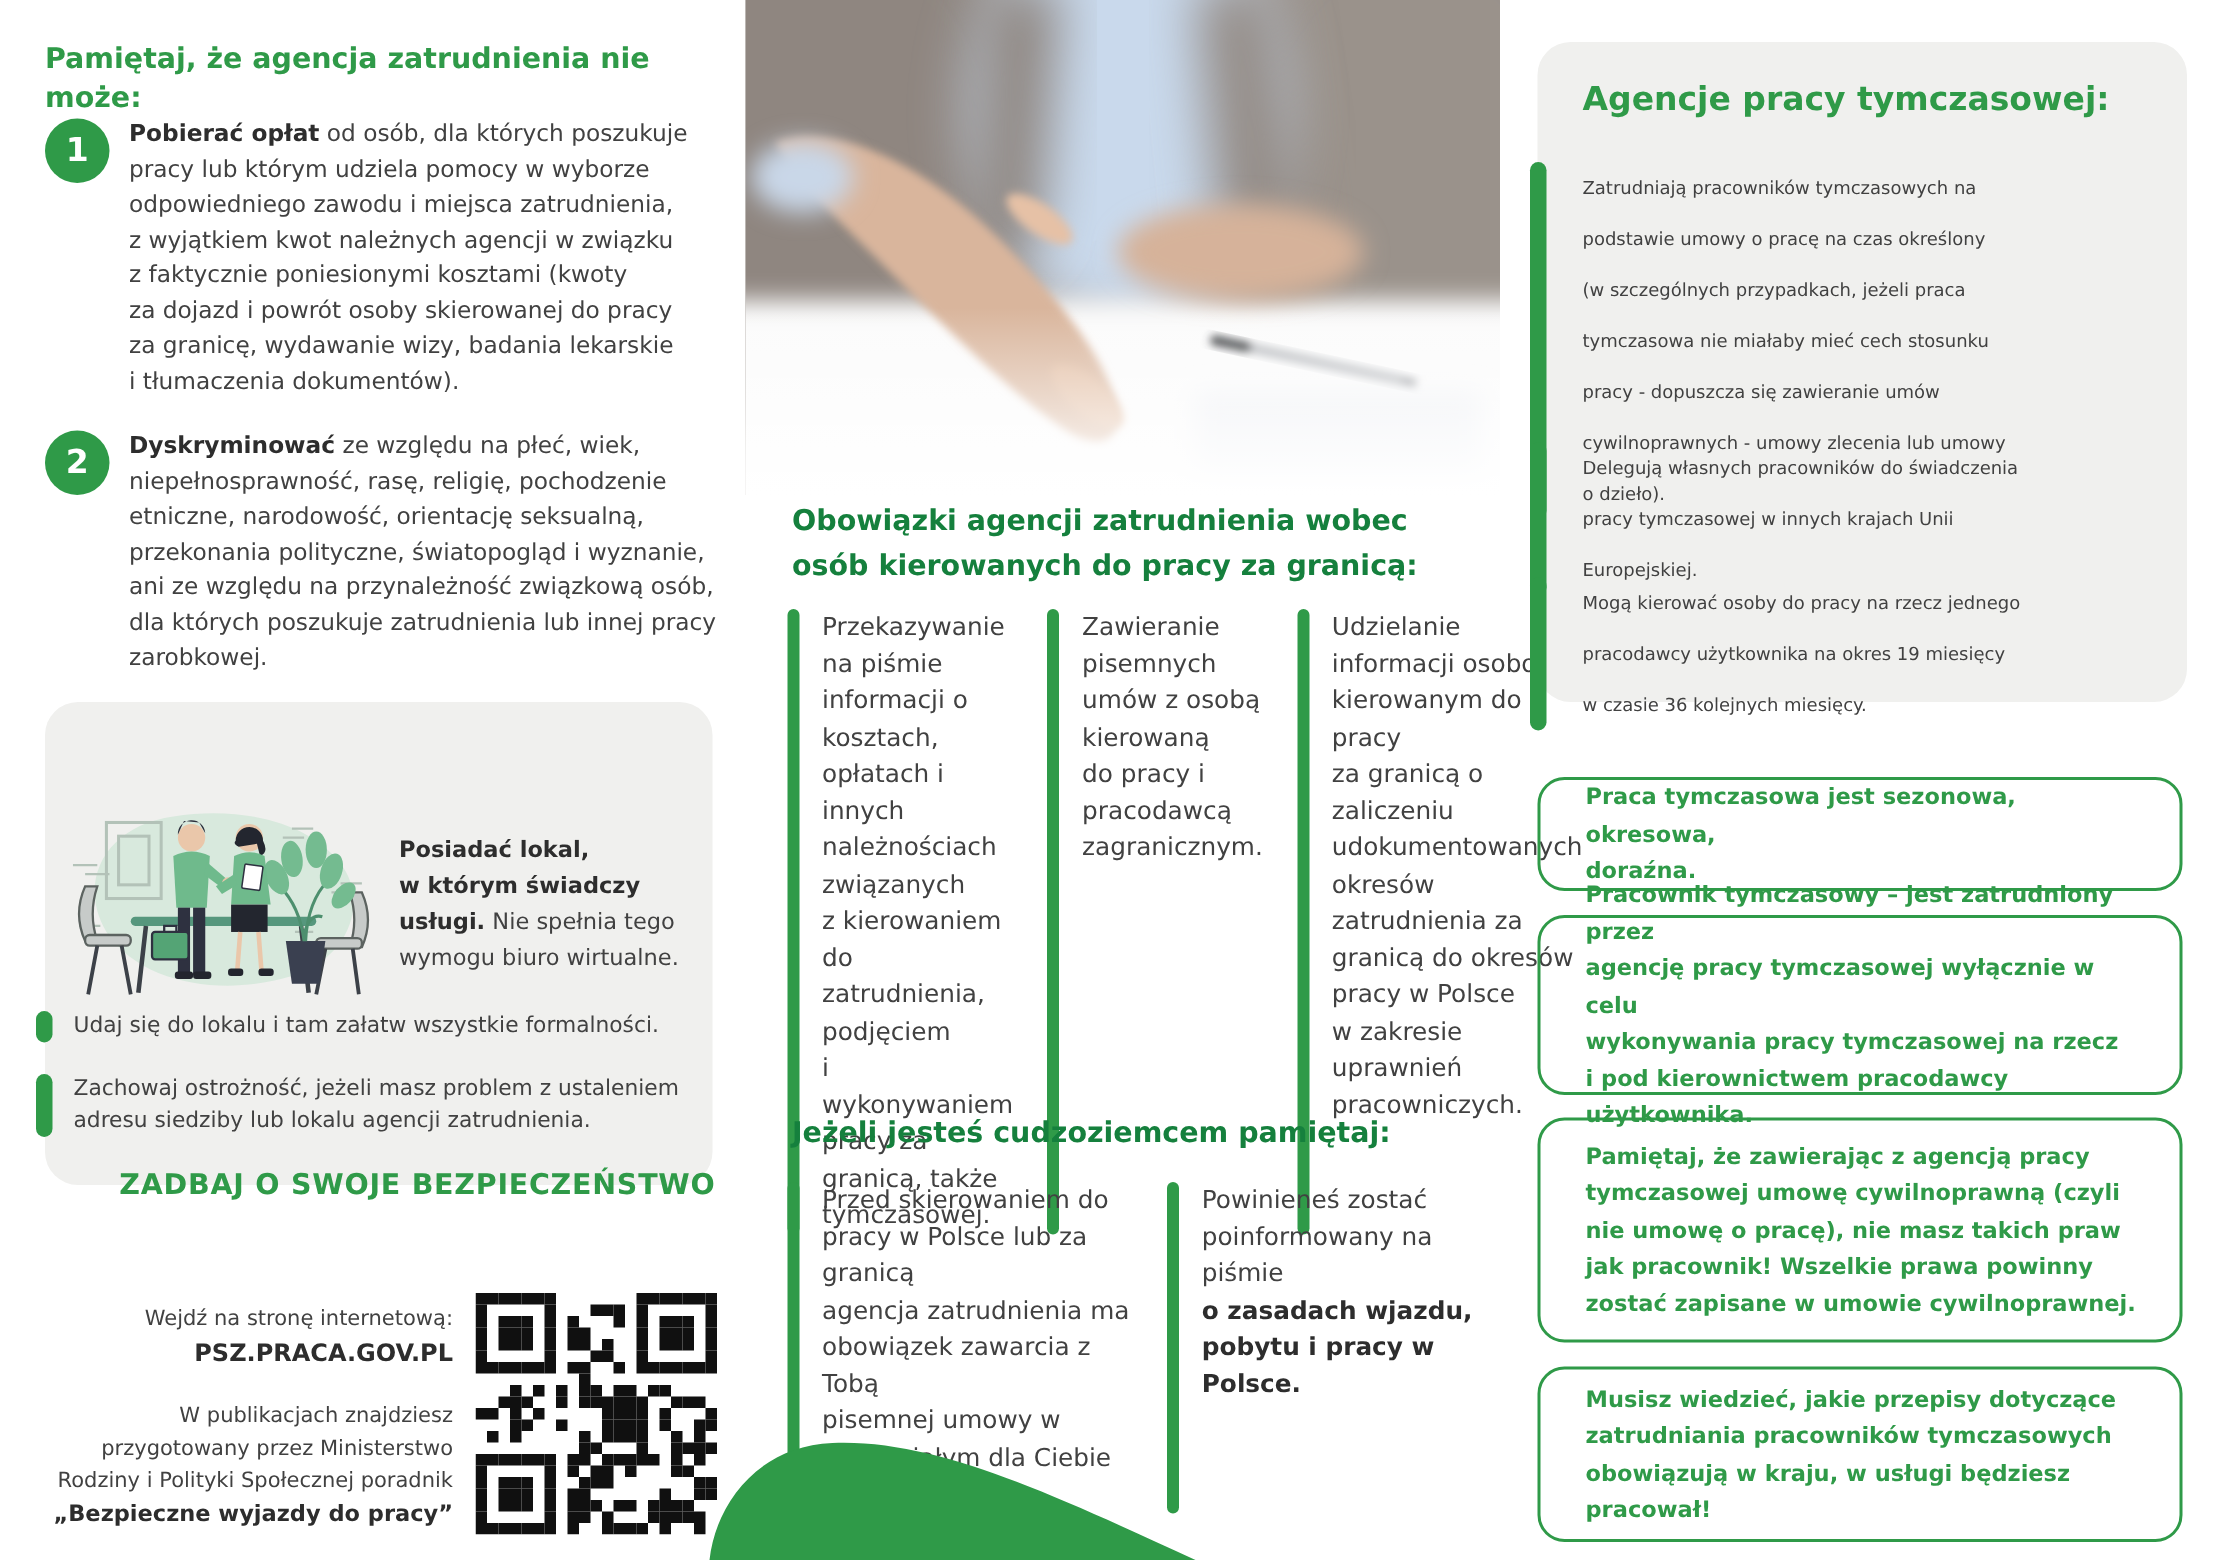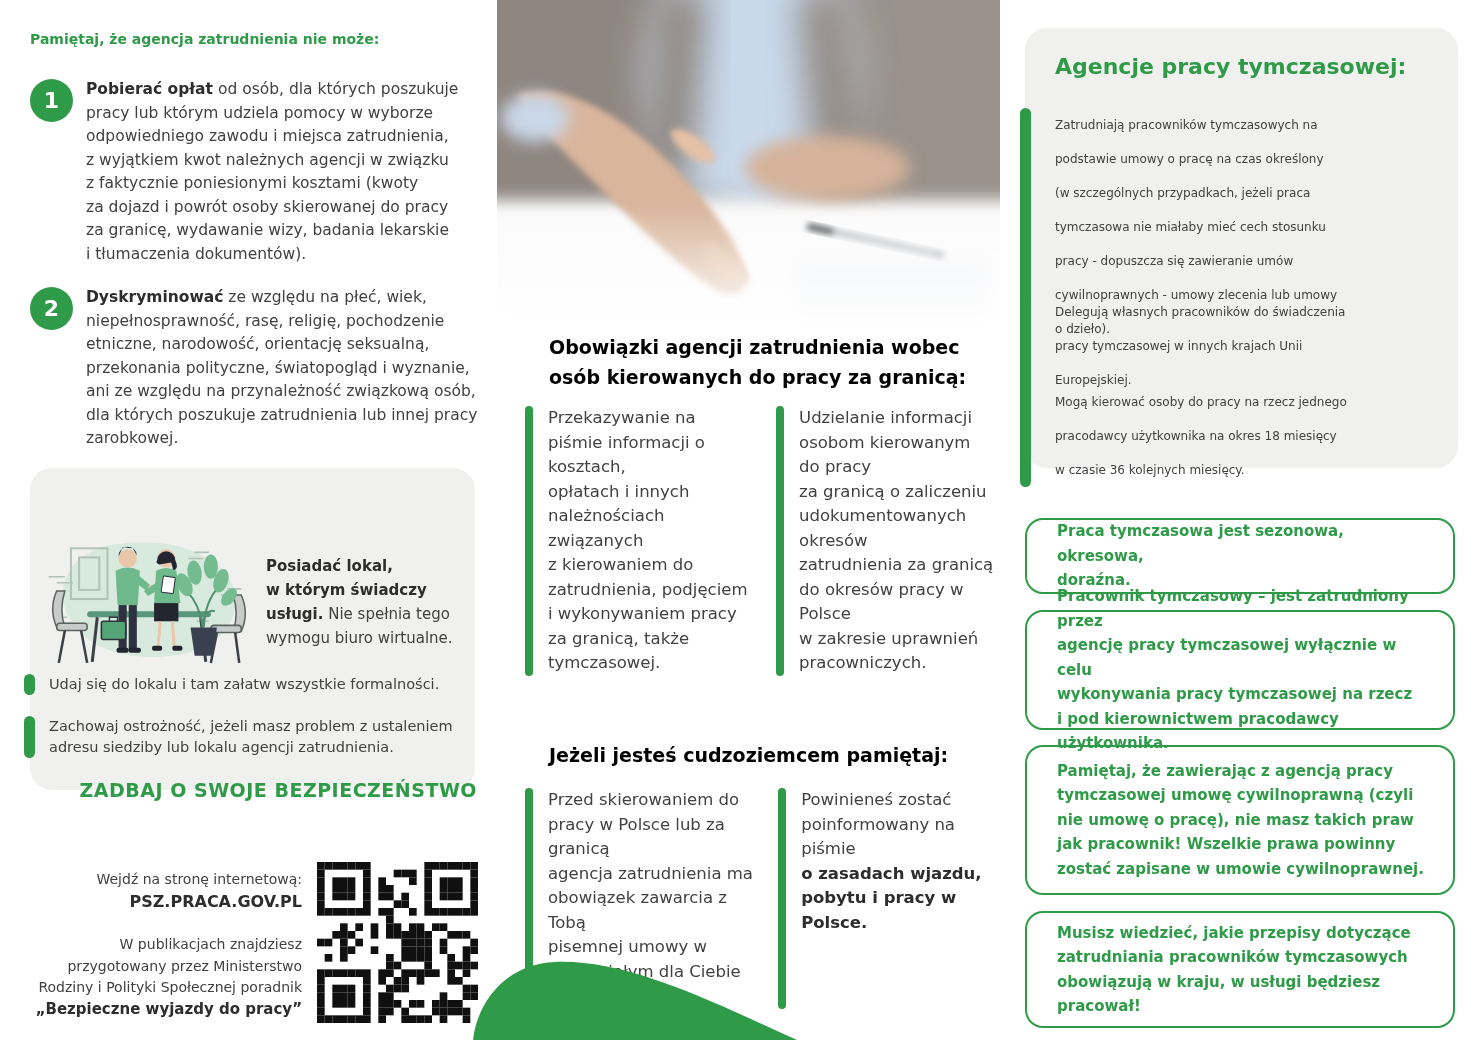--- a/index.html
+++ b/index.html
@@ -3,22 +3,22 @@
 <meta charset="utf-8">
 <style>
   html,body{margin:0;padding:0;background:#fff;}
   .page{position:relative;width:1482px;height:1040px;background:#ffffff;overflow:hidden;
         font-family:"DejaVu Sans","Liberation Sans",sans-serif;color:#414141;}
   .pre{white-space:pre-line;}
   .abs{position:absolute;}
   .bold{font-weight:bold;}
 
   
-  .h-main{font-size:14px;font-weight:bold;color:#2f9a48;line-height:26px;}
-  .h-mid{font-size:19px;font-weight:bold;color:#000000;line-height:30px;margin-left:21px;}
+  .h-main{font-size:19px;font-weight:bold;color:#2f9a48;line-height:26px;}
+  .h-mid{font-size:19px;font-weight:bold;color:#15803d;line-height:30px;}
   .h-box{font-size:18px;font-weight:bold;color:#2f9a48;}
   .h-agency{font-size:22px;font-weight:bold;color:#2f9a48;}
   .h-safety{font-size:19px;font-weight:bold;color:#2f9a48;letter-spacing:.5px;}
 
   
   .num-item{display:flex;align-items:flex-start;}
   .num-badge{flex:none;width:43px;height:43px;border-radius:50%;background:#2f9a48;color:#fff;
              font-weight:bold;font-size:22px;display:flex;align-items:center;justify-content:center;margin-top:1px;}
   .num-text{margin-left:13px;font-size:15.5px;line-height:23.5px;width:392px;}
   .lead{font-weight:bold;color:#2d2d2d;}
@@ -445,20 +445,25 @@
   <div class="abs vstack" style="left:525px;top:406px;width:470px;">
     <div class="bullet">
       <div class="bar"></div>
       <div class="txt mid-txt pre">Przekazywanie na piśmie informacji o kosztach,
 opłatach i innych należnościach związanych
 z kierowaniem do zatrudnienia, podjęciem
 i wykonywaniem pracy za granicą, także tymczasowej.</div>
     </div>
     <div class="bullet">
       <div class="bar"></div>
+      <div class="txt mid-txt pre">Zawieranie pisemnych umów z osobą kierowaną
+do pracy i pracodawcą zagranicznym.</div>
+    </div>
+    <div class="bullet">
+      <div class="bar"></div>
       <div class="txt mid-txt pre">Udzielanie informacji osobom kierowanym do pracy
 za granicą o zaliczeniu udokumentowanych okresów
 zatrudnienia za granicą do okresów pracy w Polsce
 w zakresie uprawnień pracowniczych.</div>
     </div>
   </div>
 
   <div class="abs h-mid" style="left:528px;top:740px;width:470px;">Jeżeli jesteś cudzoziemcem pamiętaj:</div>
 
   <div class="abs vstack" style="left:525px;top:788px;width:470px;">
@@ -496,21 +501,21 @@
     </div>
     <div class="abs box-bullet" style="left:-5px;top:267px;width:428px;">
       <div class="bar"></div>
       <div class="txt agency-bullet-txt pre" style="margin-left:24px;">Delegują własnych pracowników do świadczenia
 pracy tymczasowej w innych krajach Unii
 Europejskiej.</div>
     </div>
     <div class="abs box-bullet" style="left:-5px;top:357px;width:428px;">
       <div class="bar"></div>
       <div class="txt agency-bullet-txt pre" style="margin-left:24px;">Mogą kierować osoby do pracy na rzecz jednego
-pracodawcy użytkownika na okres 18 miesięcy
+pracodawcy użytkownika na okres 19 miesięcy
 w czasie 36 kolejnych miesięcy.</div>
     </div>
   </div>
 
   <div class="note pre" style="top:518px;height:76px;">Praca tymczasowa jest sezonowa, okresowa,
 doraźna.</div>
   <div class="note pre" style="top:610px;height:120px;">Pracownik tymczasowy – jest zatrudniony przez
 agencję pracy tymczasowej wyłącznie w celu
 wykonywania pracy tymczasowej na rzecz
 i pod kierownictwem pracodawcy użytkownika.</div>

